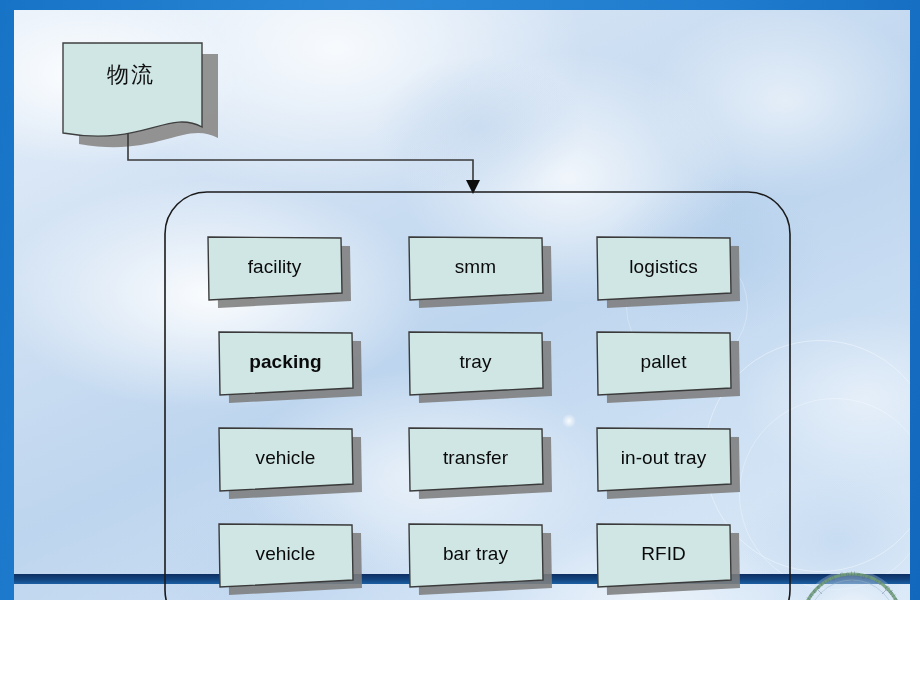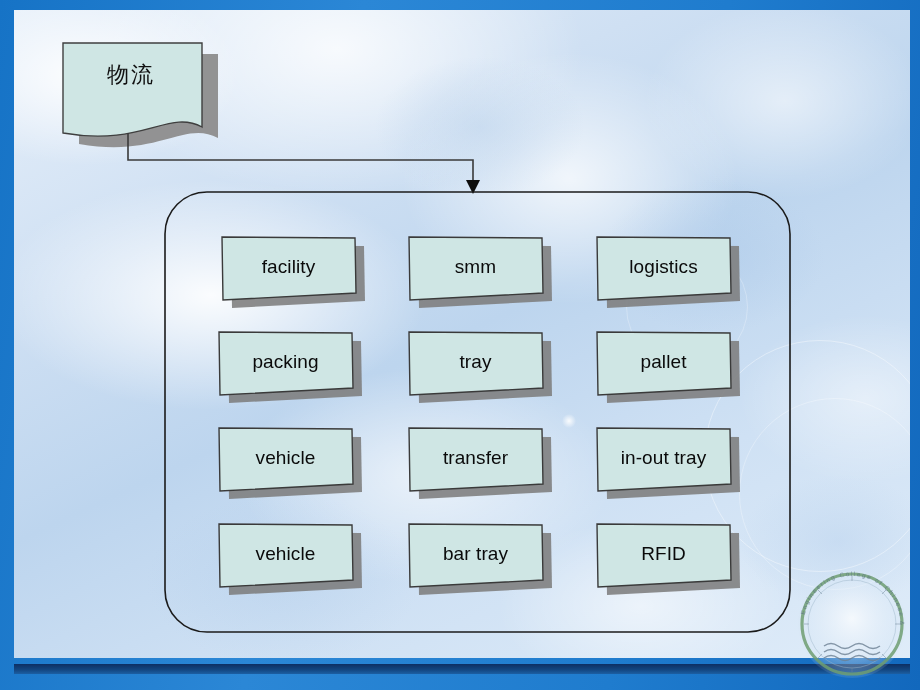--- a/index.html
+++ b/index.html
@@ -9,21 +9,21 @@
     background: #ffffff;
   }
   body {
     font-family: "Liberation Sans", sans-serif;
   }
 
   
   #slide {
     position: relative;
     width: 920px;
-    height: 690px;
+    height: 600px;
     overflow: hidden;
     background: #14b8a6;
   }
 
   
   .frame-blue {
     position: absolute;
     inset: 0;
     background: linear-gradient(100deg, #1673c6 0%, #2b87d6 35%, #1f7cce 70%, #1268bd 100%);
   }
@@ -190,42 +190,42 @@
 
     <path d="M 128 133 L 128 160 L 473 160 L 473 183" fill="none" stroke="#3a3a3a" stroke-width="1.6"></path>
     <polygon points="466,180 480,180 473,194" fill="#0d0d0d"></polygon>
 
     <rect x="165" y="192" width="625" height="440" rx="42" ry="42" fill="none" stroke="#1b1b1b" stroke-width="1.6"></rect>
   </svg>
 
   <div class="doc-label">物流</div>
 
   <div id="leaf-host">
-      <div class="leaf" style="left: 222px; top: 237px;">
+      <div class="leaf" style="left: 208px; top: 237px;">
         <svg class="leaf-svg" viewBox="0 0 146 78">
           <polygon points="9,8 142,9 143,64 10,71" fill="#7d7d7d" opacity="0.88"></polygon>
           <polygon points="0,0 133,1 134,56 1,63" fill="#cfe6e4" stroke="#3a3a3a" stroke-width="1.4"></polygon>
         </svg>
         <div class="leaf-label">facility</div>
       </div>
       <div class="leaf" style="left: 409px; top: 237px;">
         <svg class="leaf-svg" viewBox="0 0 146 78">
           <polygon points="9,8 142,9 143,64 10,71" fill="#7d7d7d" opacity="0.88"></polygon>
           <polygon points="0,0 133,1 134,56 1,63" fill="#cfe6e4" stroke="#3a3a3a" stroke-width="1.4"></polygon>
         </svg>
         <div class="leaf-label">smm</div>
       </div>
       <div class="leaf" style="left: 597px; top: 237px;">
         <svg class="leaf-svg" viewBox="0 0 146 78">
           <polygon points="9,8 142,9 143,64 10,71" fill="#7d7d7d" opacity="0.88"></polygon>
           <polygon points="0,0 133,1 134,56 1,63" fill="#cfe6e4" stroke="#3a3a3a" stroke-width="1.4"></polygon>
         </svg>
         <div class="leaf-label">logistics</div>
       </div>
-      <div class="leaf" style="left: 219px; top: 332px;">
+      <div class="leaf" style="left: 219px; top: 332px; font-weight: bold;">
         <svg class="leaf-svg" viewBox="0 0 146 78">
           <polygon points="9,8 142,9 143,64 10,71" fill="#7d7d7d" opacity="0.88"></polygon>
           <polygon points="0,0 133,1 134,56 1,63" fill="#cfe6e4" stroke="#3a3a3a" stroke-width="1.4"></polygon>
         </svg>
         <div class="leaf-label">packing</div>
       </div>
       <div class="leaf" style="left: 409px; top: 332px;">
         <svg class="leaf-svg" viewBox="0 0 146 78">
           <polygon points="9,8 142,9 143,64 10,71" fill="#7d7d7d" opacity="0.88"></polygon>
           <polygon points="0,0 133,1 134,56 1,63" fill="#cfe6e4" stroke="#3a3a3a" stroke-width="1.4"></polygon>

